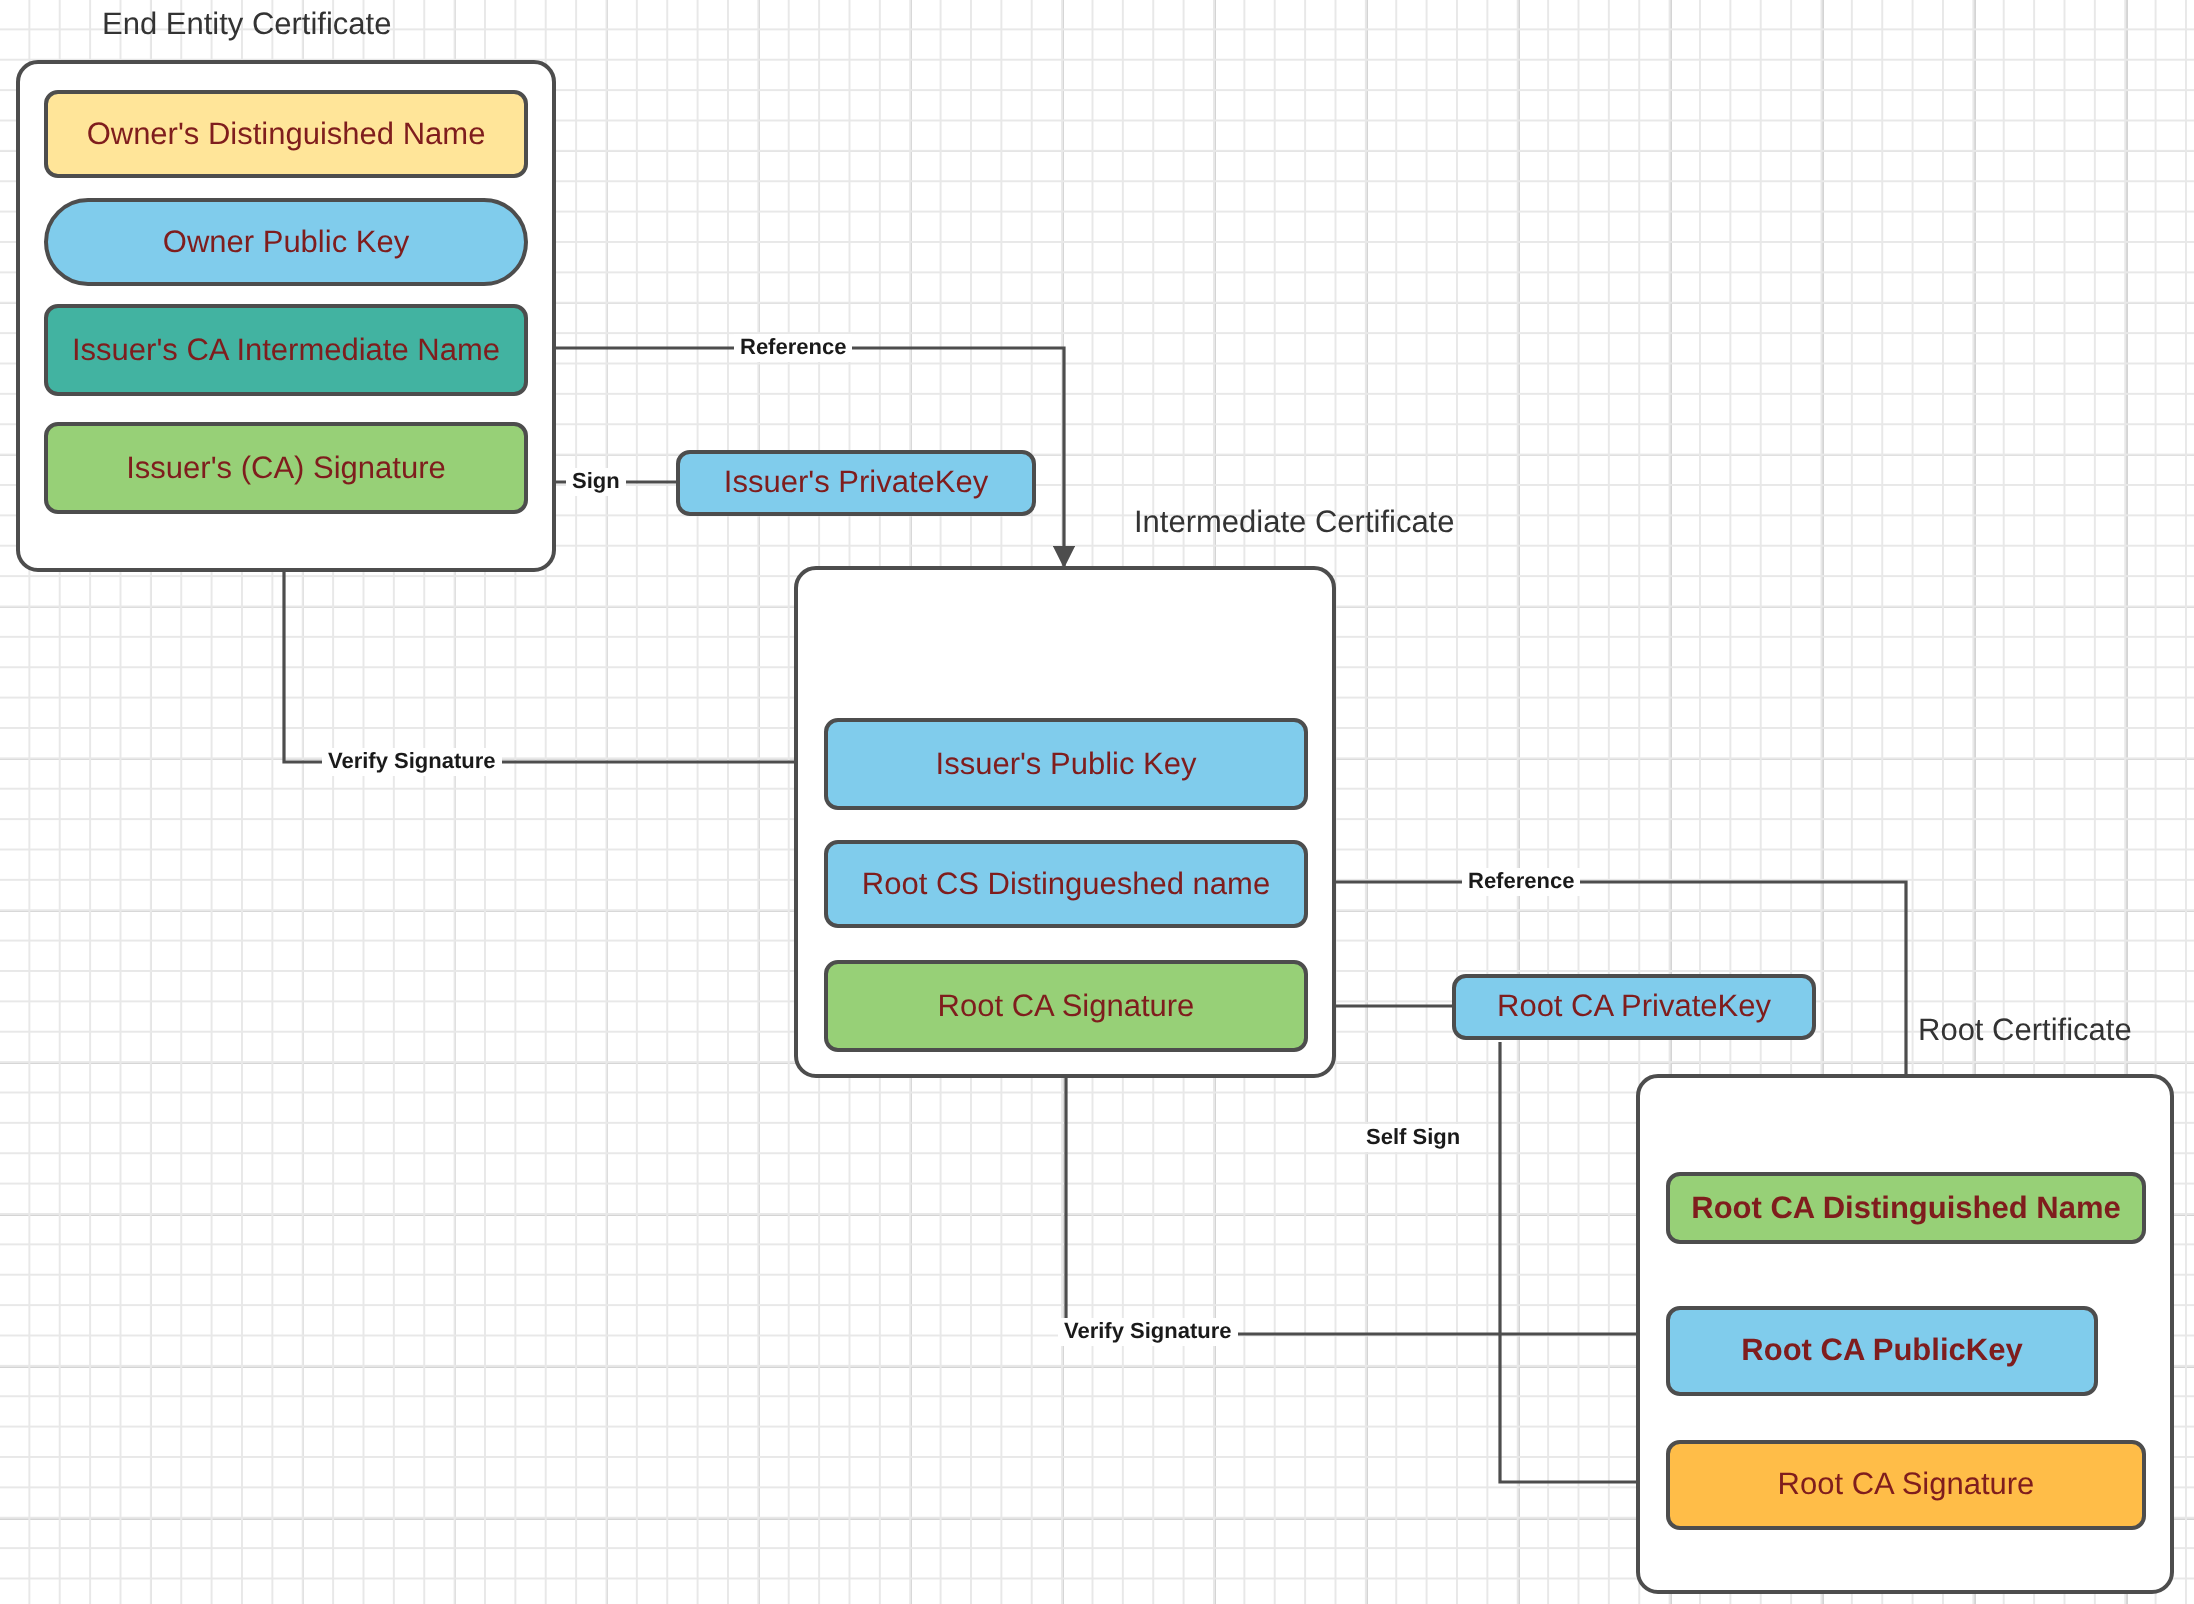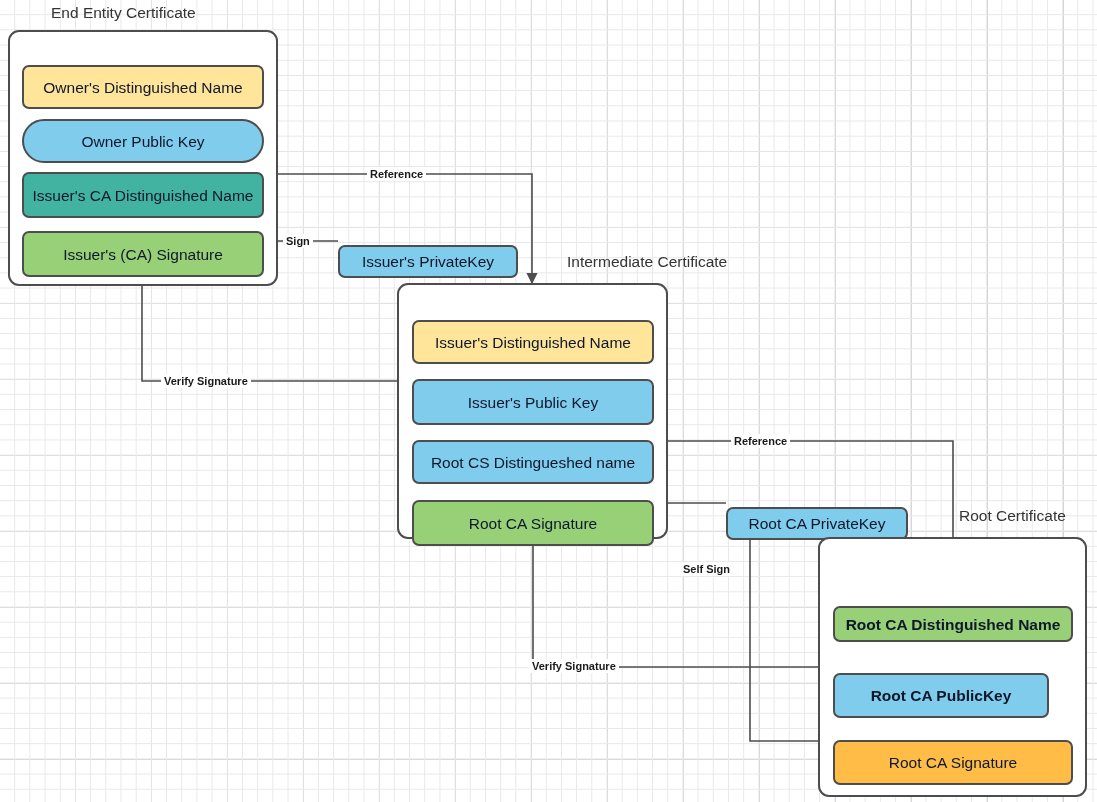--- a/index.html
+++ b/index.html
@@ -43,25 +43,24 @@
   }
   .field-box {
     position: absolute;
     border: 2px solid #4d4d4d;
     border-radius: 7px;
     box-sizing: border-box;
     display: flex;
     align-items: center;
     justify-content: center;
     text-align: center;
-    color: #0f172a;
+    color: #7f1d1d;
     font-size: 15.5px;
     line-height: 19px;
     padding: 0 6px;
-    margin-top: 20px;
   }
   .group-title {
     position: absolute;
     color: #333333;
     font-size: 15.5px;
     line-height: 19px;
     white-space: nowrap;
   }
   .edge-label {
     position: absolute;
@@ -104,31 +103,30 @@
   </svg>
 
   <div class="group-title" style="left:51px; top:3px;">End Entity Certificate</div>
 
   <div class="container-box" style="left:8px; top:30px; width:270px; height:256px;"></div>
 
   <div class="field-box" style="left:22px; top:45px; width:242px; height:44px; background:#ffe599;">Owner's Distinguished Name</div>
 
   <div class="field-box" style="left:22px; top:99px; width:242px; height:44px; background:#80ccec;border-radius:22px;">Owner Public  Key</div>
 
-  <div class="field-box" style="left:22px; top:152px; width:242px; height:46px; background:#42b3a1;">Issuer's CA Distinguished Name</div>
+  <div class="field-box" style="left:22px; top:152px; width:242px; height:46px; background:#42b3a1;">Issuer's CA Intermediate Name</div>
 
   <div class="field-box" style="left:22px; top:211px; width:242px; height:46px; background:#97d077;">Issuer's (CA) Signature</div>
 
   <div class="field-box" style="left:338px; top:225px; width:180px; height:33px; background:#80ccec;">Issuer's PrivateKey</div>
 
   <div class="group-title" style="left:567px; top:252px;">Intermediate Certificate</div>
 
   <div class="container-box" style="left:397px; top:283px; width:271px; height:256px;"></div>
 
-  <div class="field-box" style="left:412px; top:300px; width:242px; height:44px; background:#ffe599;">Issuer's Distinguished Name</div>
 
   <div class="field-box" style="left:412px; top:420px; width:242px; height:44px; background:#80ccec;">Root CS Distingueshed name</div>
 
   <div class="field-box" style="left:412px; top:359px; width:242px; height:46px; background:#80ccec;">Issuer's Public  Key</div>
 
   <div class="field-box" style="left:412px; top:480px; width:242px; height:46px; background:#97d077;">Root CA Signature</div>
 
   <div class="field-box" style="left:726px; top:487px; width:182px; height:33px; background:#80ccec;">Root CA PrivateKey</div>
 
   <div class="group-title" style="left:959px; top:506px;">Root Certificate</div>

